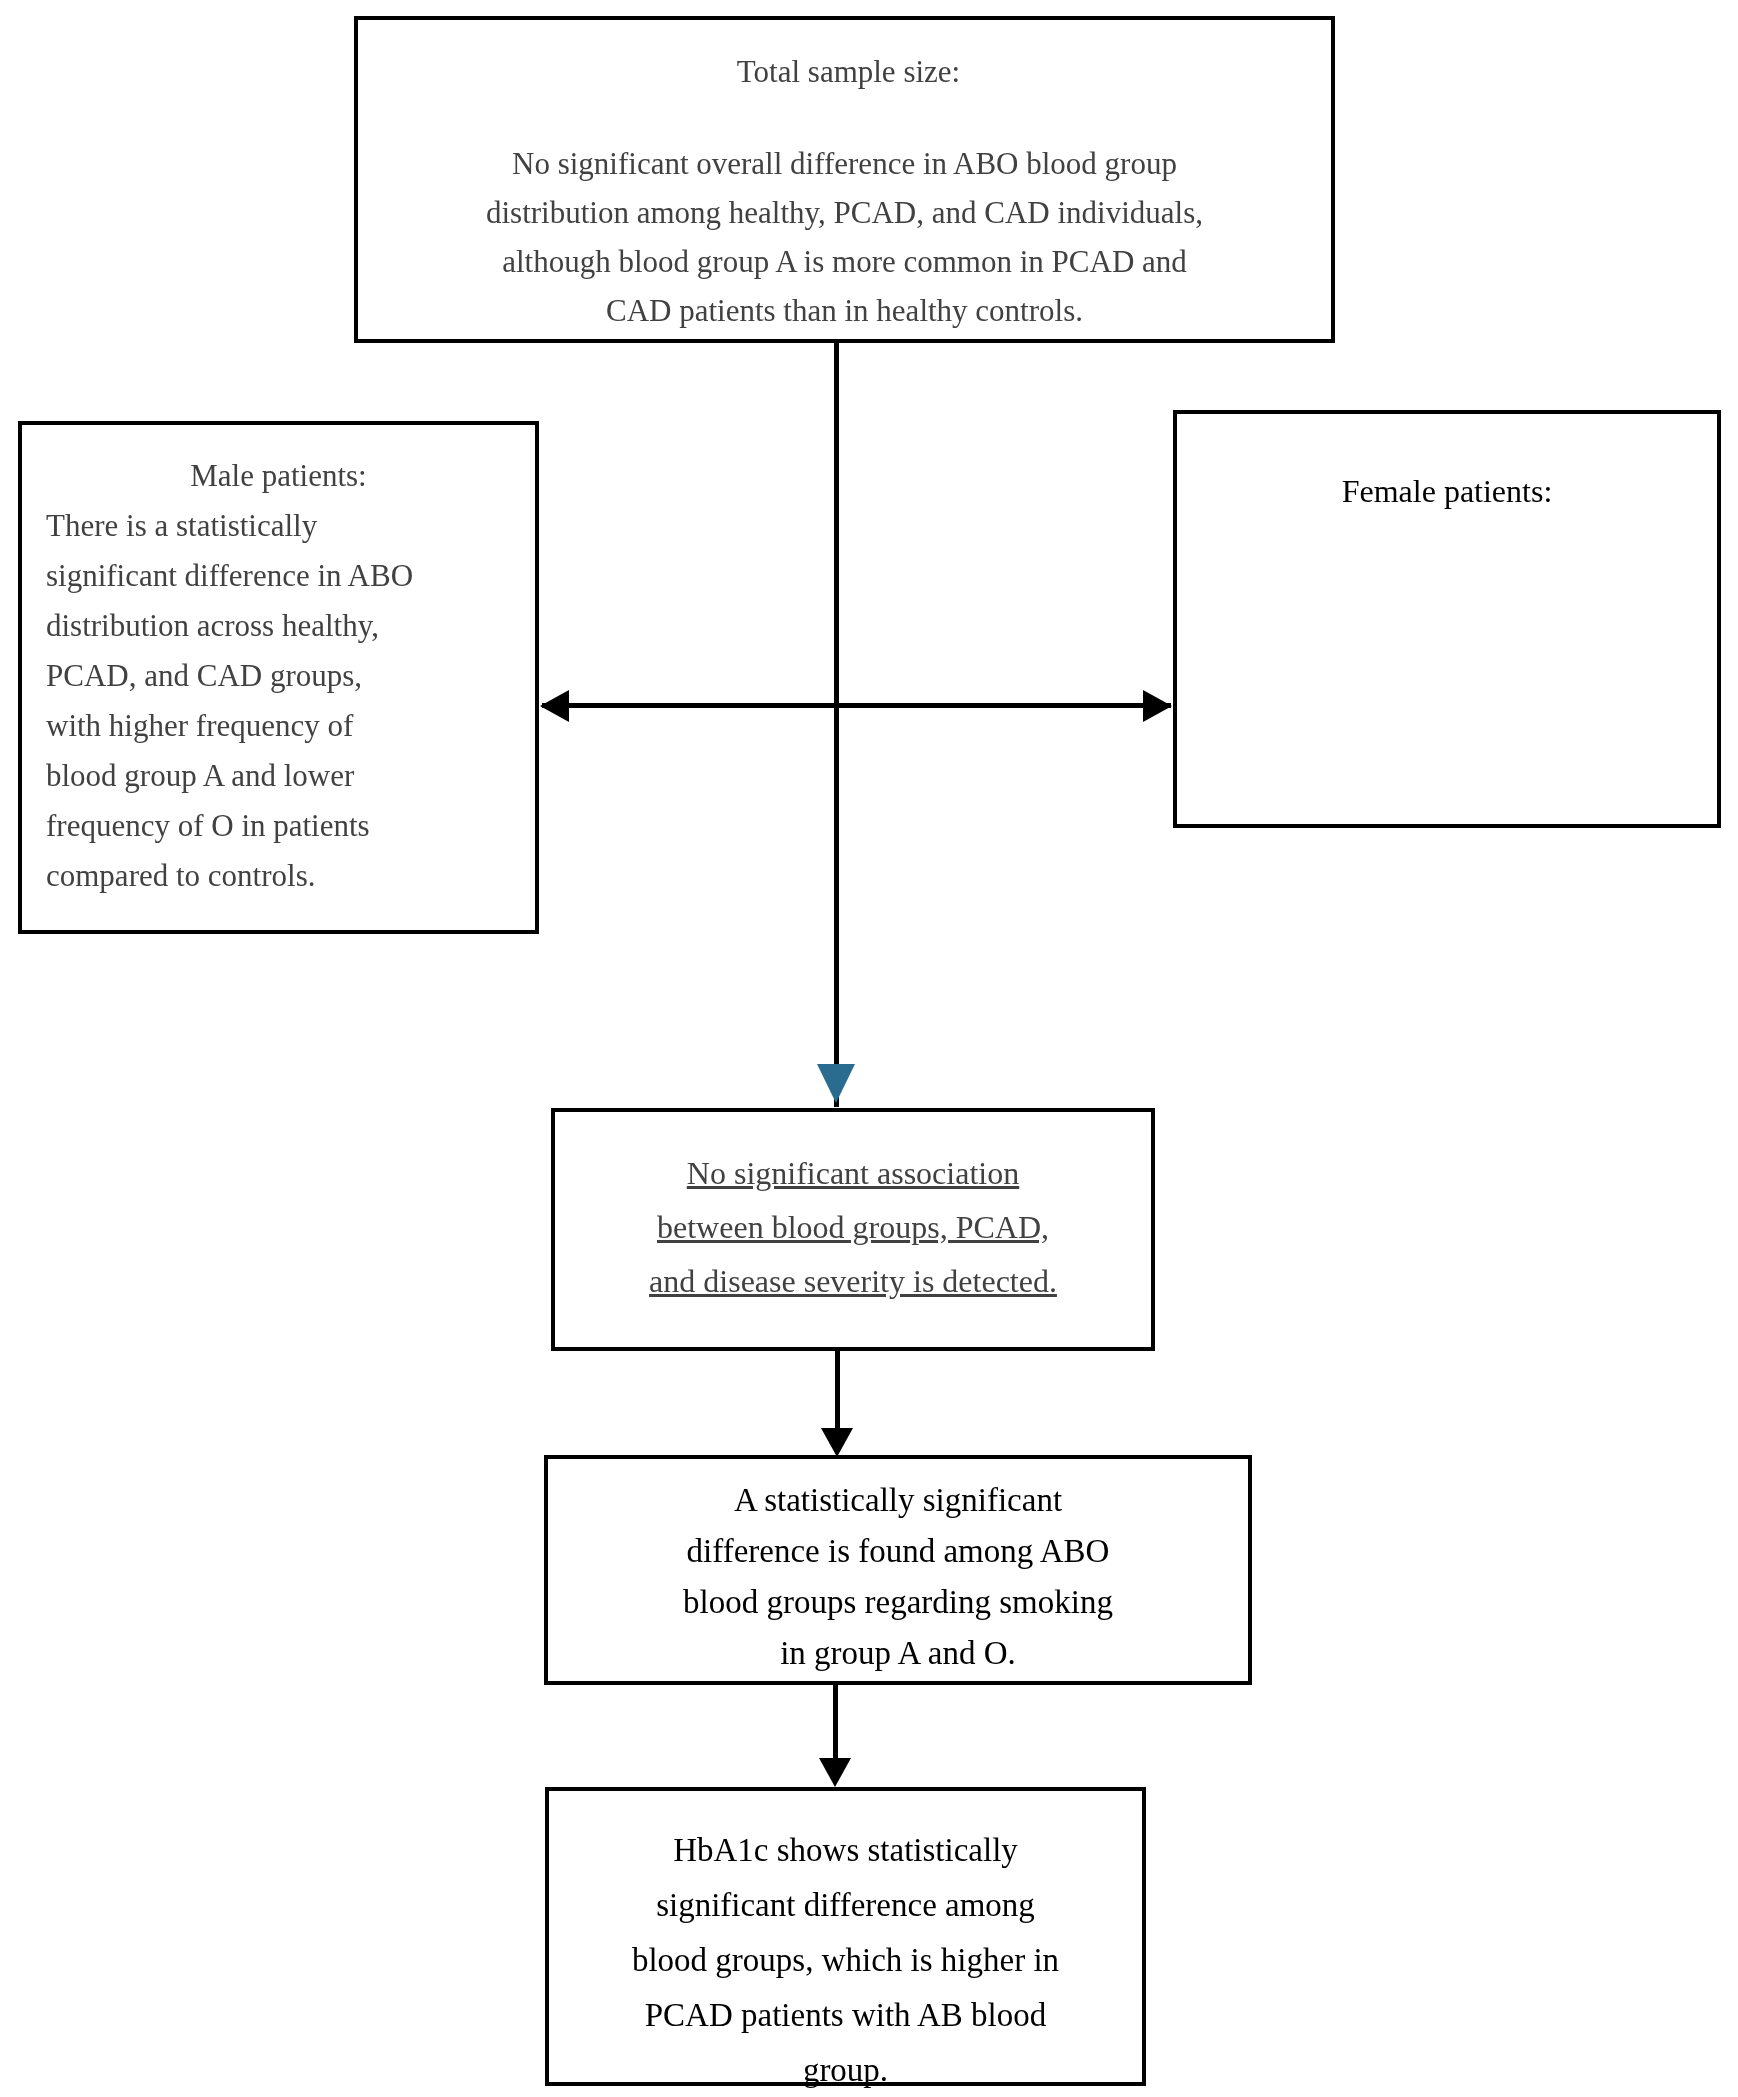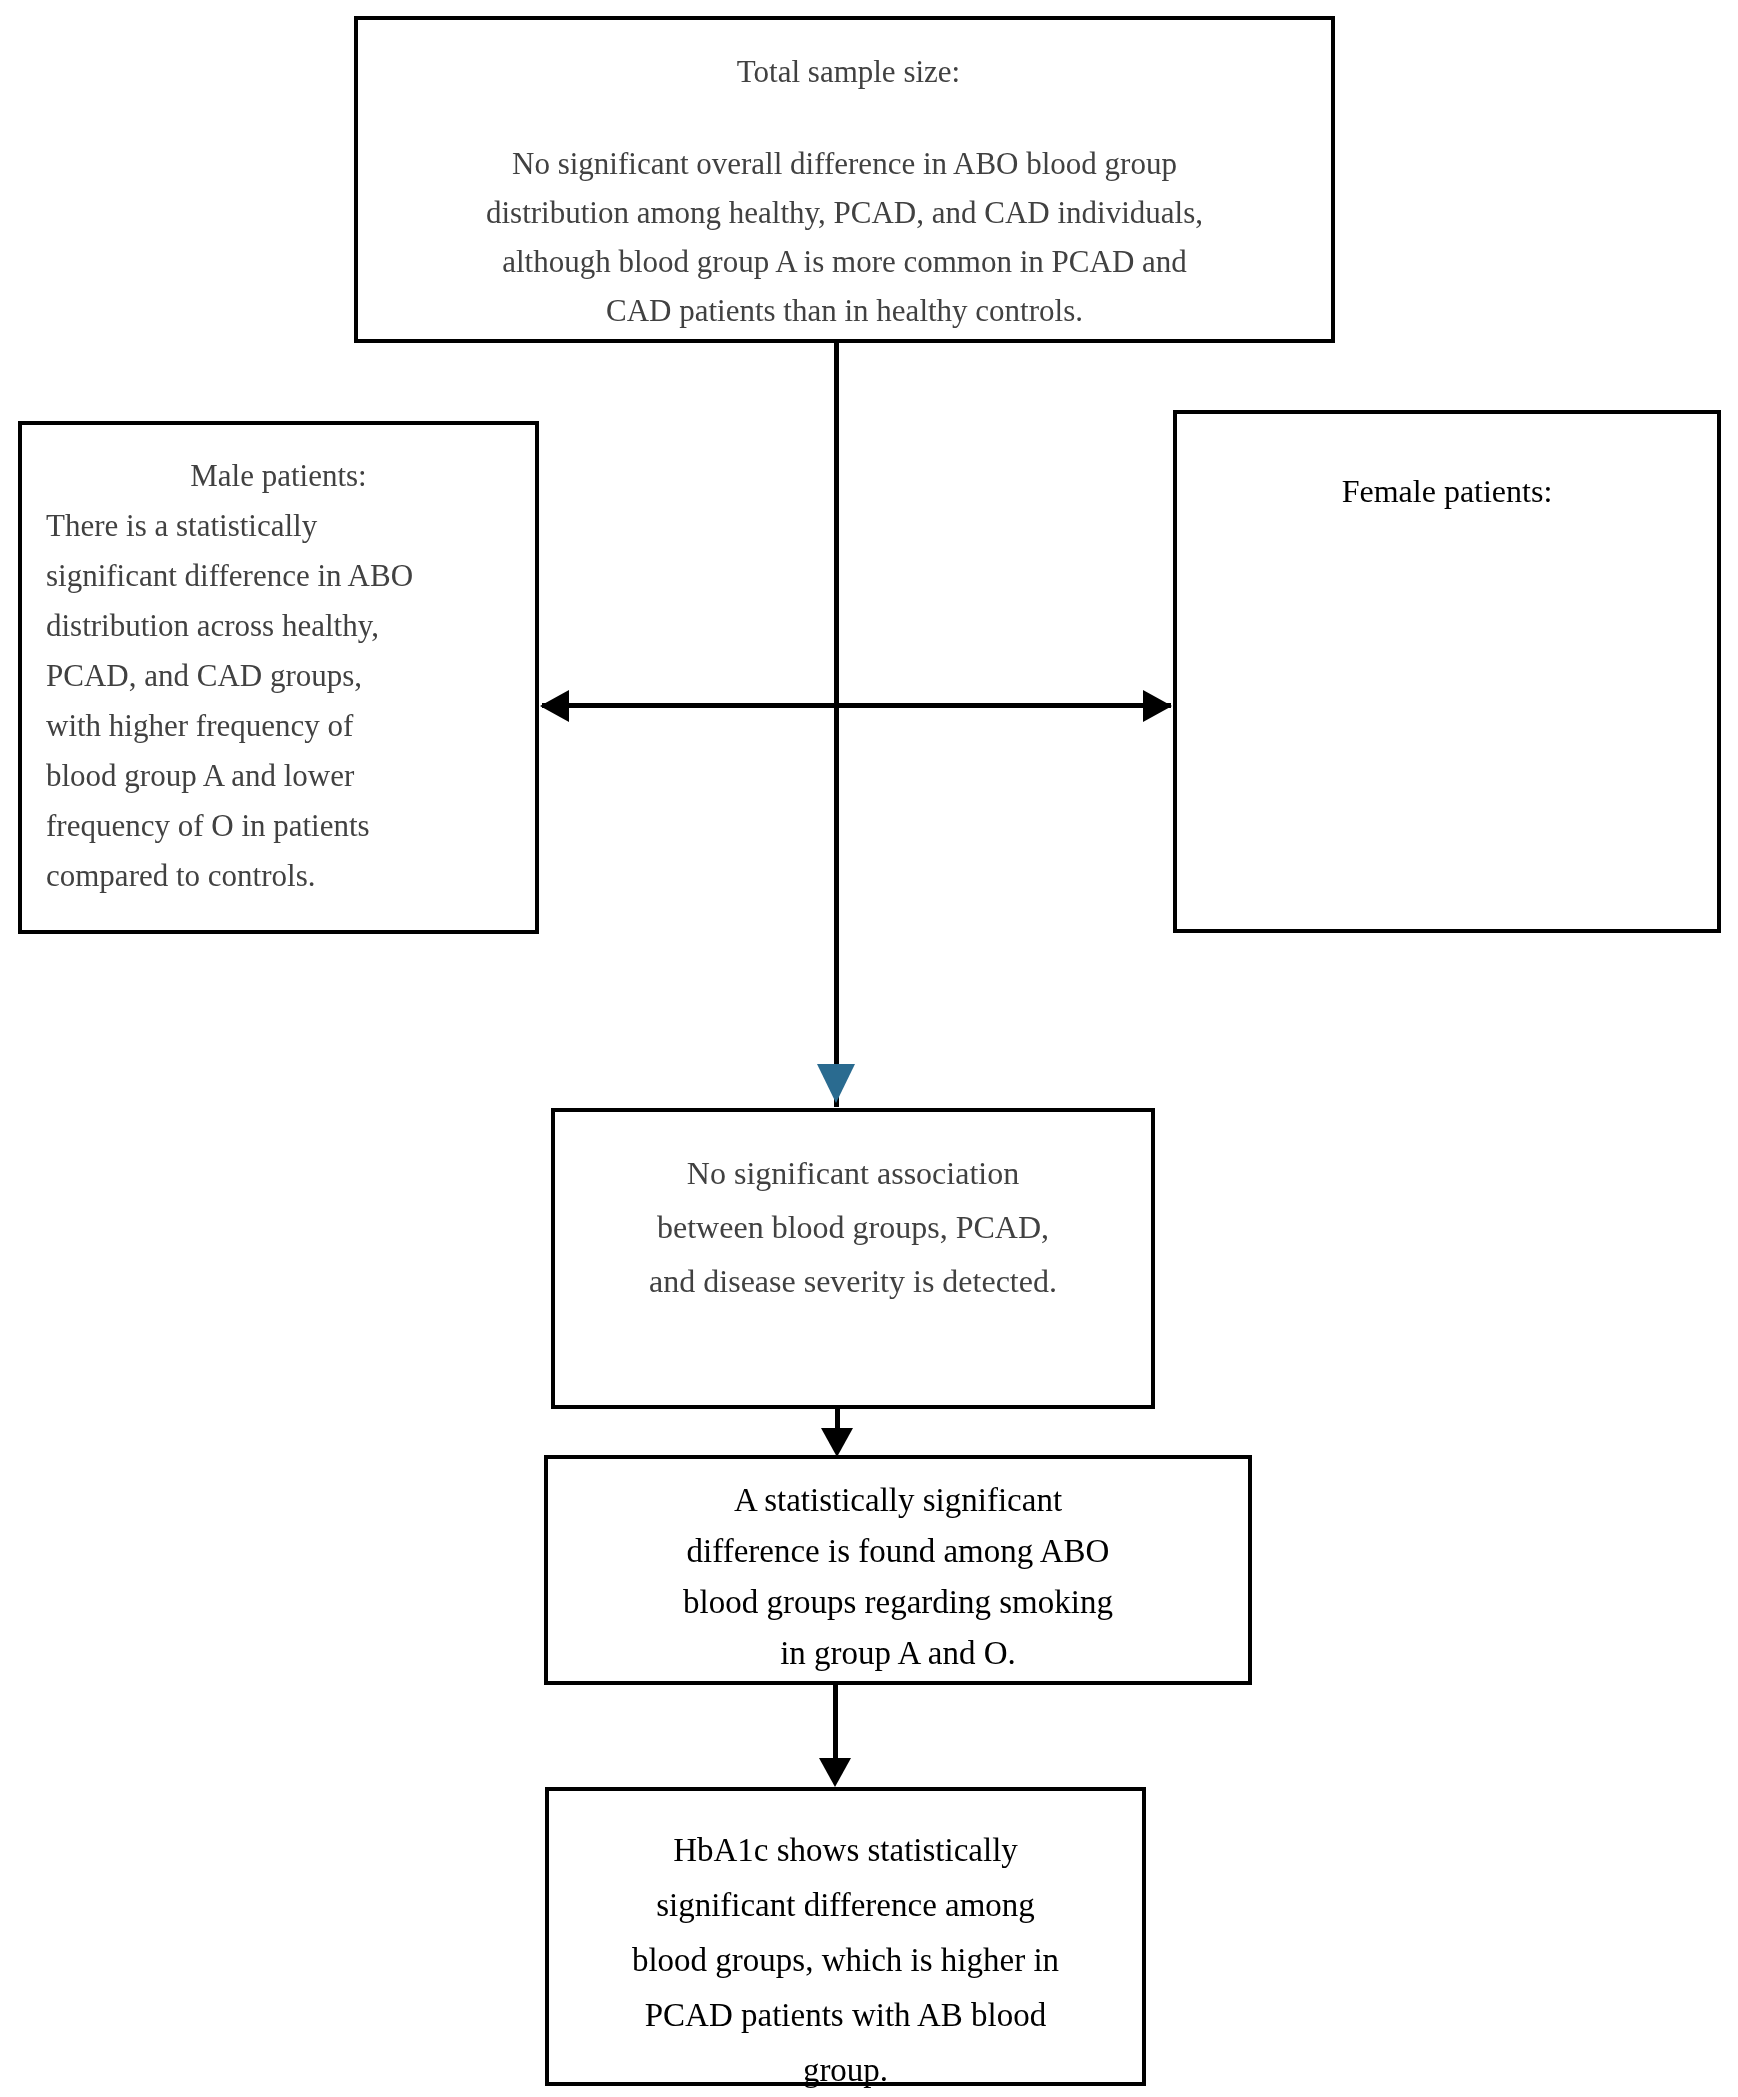--- a/index.html
+++ b/index.html
@@ -30,25 +30,25 @@
 
   
   #box-total{left:354px;top:16.3px;width:981px;height:327px;font-size:31px;line-height:49px;}
   #box-total .title{padding-top:27px;padding-left:8px;}
   #box-total .body{margin-top:43px;text-align:center;}
 
   #box-male{left:18px;top:421px;width:521px;height:513px;font-size:31px;line-height:50px;}
   #box-male .title{padding-top:26px;}
   #box-male .body{padding:0 20px 0 24px;text-align:left;}
 
-  #box-female{left:1173px;top:410px;width:548px;height:523px;font-size:32px;line-height:57px;}
+  #box-female{left:1173px;top:410px;width:548px;height:418px;font-size:32px;line-height:57px;}
   #box-female .title{padding-top:49px;}
   #box-female .body{margin-top:31px;padding:0 21px 0 26px;text-align:left;}
 
-  #box-severity{left:551px;top:1108px;width:604px;height:301px;font-size:32px;line-height:54px;}
+  #box-severity{left:551px;top:1108px;width:604px;height:243px;font-size:32px;line-height:54px;text-decoration:underline;}
   #box-severity .body{padding-top:34px;text-align:center;}
 
   #box-smoking{left:544px;top:1455px;width:708px;height:230px;font-size:33px;line-height:51px;}
   #box-smoking .body{padding-top:16px;text-align:center;}
 
   #box-hba1c{left:545px;top:1787px;width:601px;height:299px;font-size:33px;line-height:55px;}
   #box-hba1c .body{padding-top:12px;text-align:center;margin-top:20px;}
 
   
   .line{position:absolute;background:var(--ink);}

